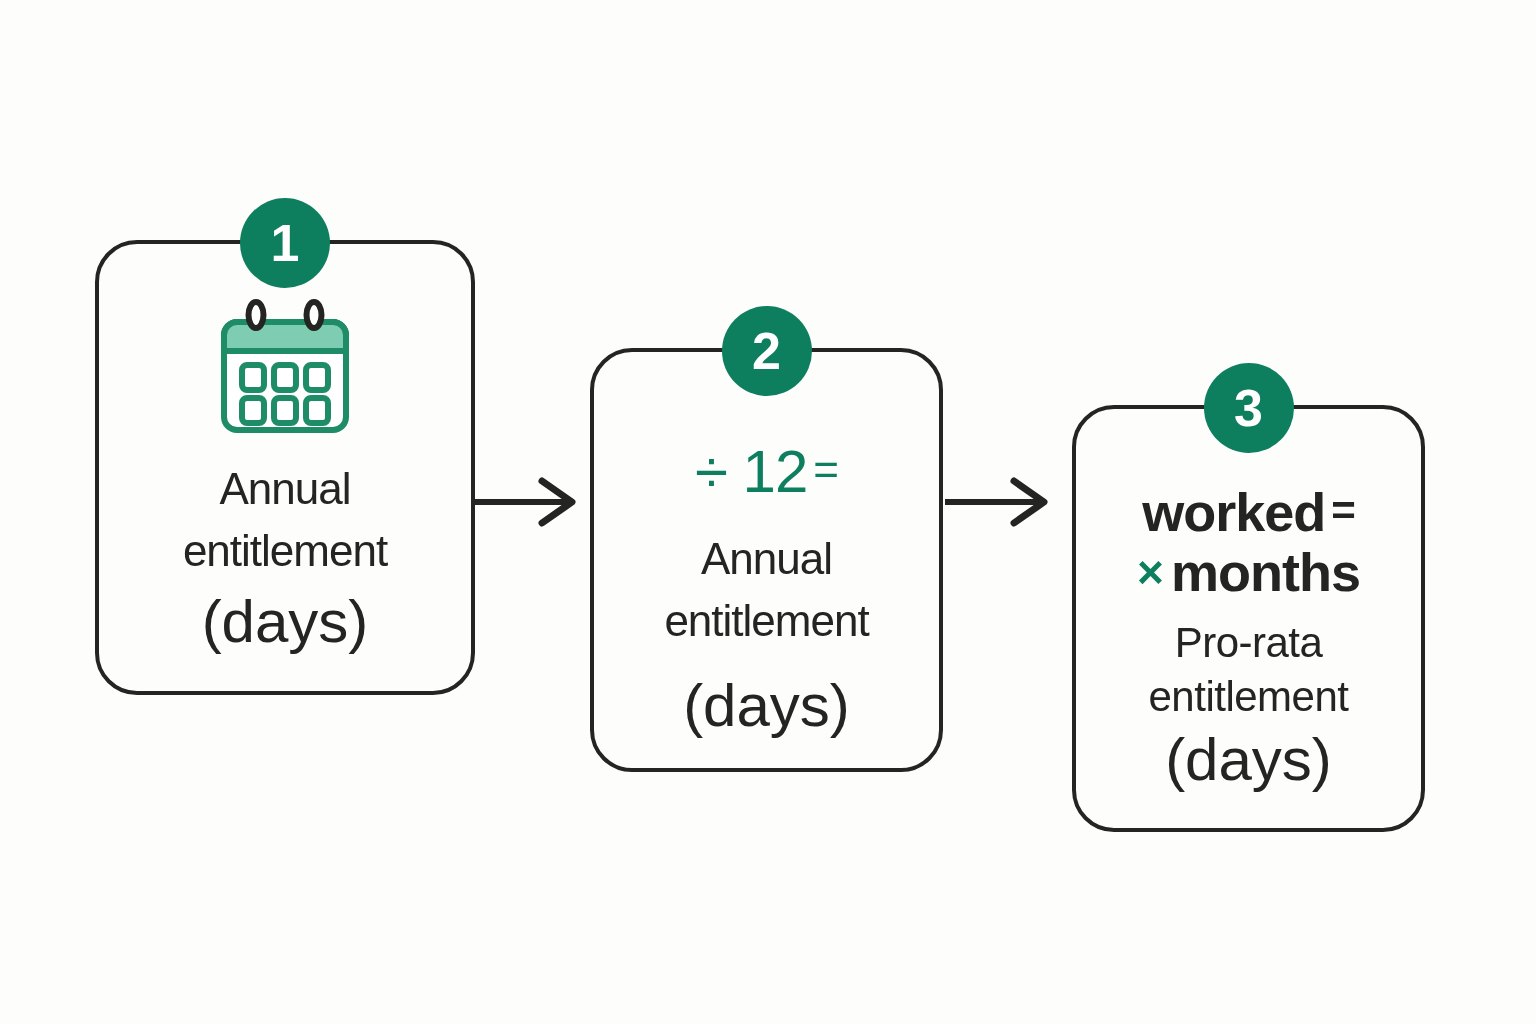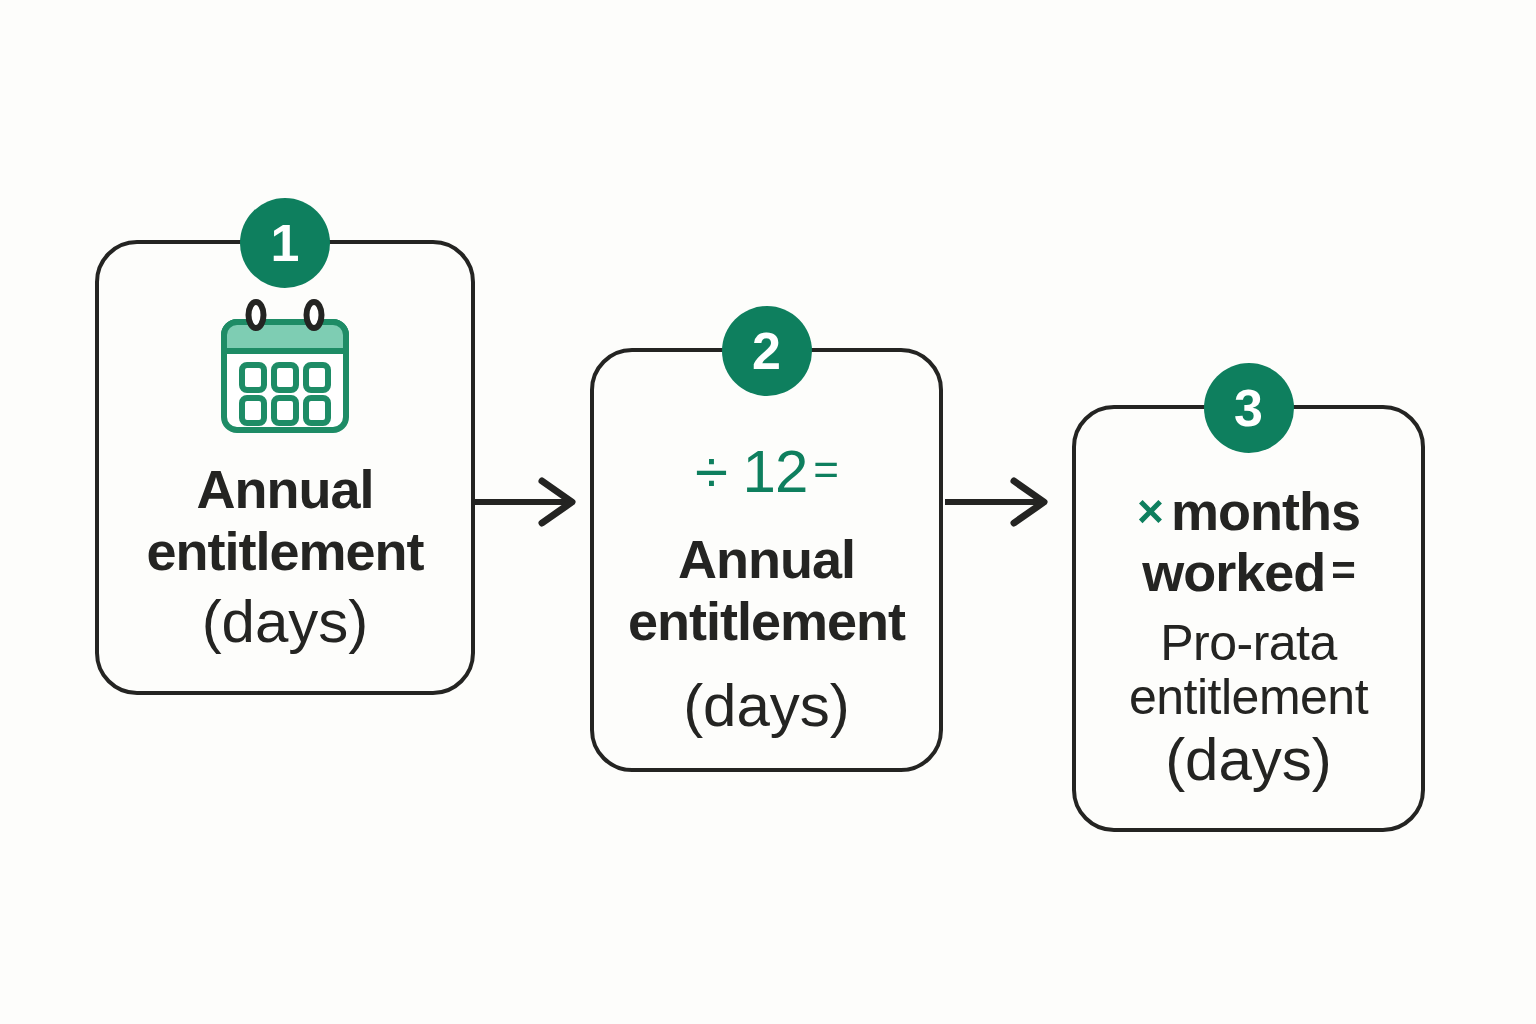--- a/index.html
+++ b/index.html
@@ -43,22 +43,22 @@
     font-size: 52px;
     font-weight: 700;
     display: flex;
     align-items: center;
     justify-content: center;
   }
 
   .calendar { width: 134px; height: 140px; margin-bottom: 20px; }
 
   .title {
-    font-size: 54px;
-    font-weight: 700;
+    font-size: 44px;
+    font-weight: 400;
     line-height: 62px;
     letter-spacing: -1px;
     color: var(--ink);
   }
   .unit {
     font-size: 60px;
     font-weight: 400;
     line-height: 56px;
     color: var(--ink);
     margin-top: 12px;
@@ -90,21 +90,21 @@
     font-size: 46px;
     vertical-align: 3px;
     margin-right: 8px;
   }
   .bold-line .equals {
     font-size: 42px;
     vertical-align: 6px;
     margin-left: 6px;
   }
   .result-line {
-    font-size: 50px;
+    font-size: 42px;
     font-weight: 400;
     line-height: 54px;
     letter-spacing: -0.5px;
     color: var(--ink);
   }
   .result-block { margin-top: 14px; }
   #box3 .unit { margin-top: 8px; }
 
   .arrow { position: absolute; width: 110px; height: 50px; }
   #arrow1 { left: 472px; top: 477px; }
@@ -155,24 +155,24 @@
 
   <svg class="arrow" id="arrow2" viewBox="0 0 110 50">
     <line x1="1" y1="25" x2="96" y2="25" stroke="var(--ink)" stroke-width="6"></line>
     <polyline points="70,4 100,25 70,46" fill="none" stroke="var(--ink)" stroke-width="7" stroke-linecap="round" stroke-linejoin="round"></polyline>
   </svg>
 
   <div class="step-box" id="box3">
     <div class="badge">3</div>
     <div>
       <div class="bold-line">
-        <span class="op">×</span><span>months</span>
+        <span>worked</span><span class="equals">=</span>
       </div>
       <div class="bold-line">
-        <span>worked</span><span class="equals">=</span>
+        <span class="op">×</span><span>months</span>
       </div>
     </div>
     <div class="result-block">
       <div class="result-line">Pro-rata</div>
       <div class="result-line">entitlement</div>
     </div>
     <div class="unit">(days)</div>
   </div>
 
 </div>

